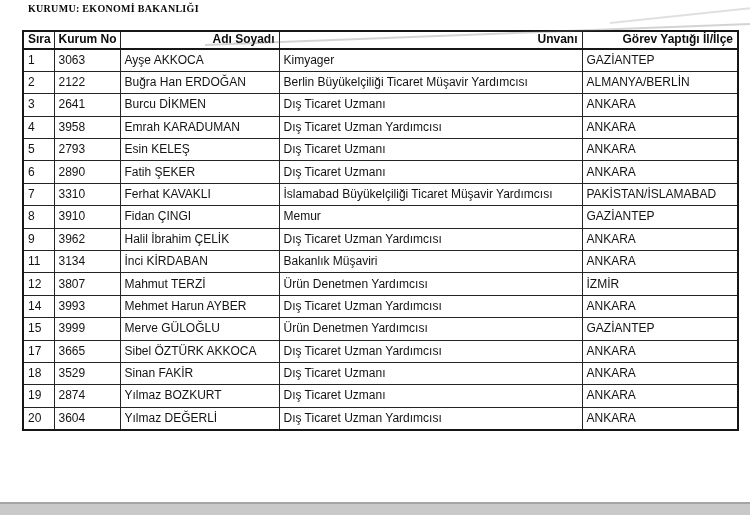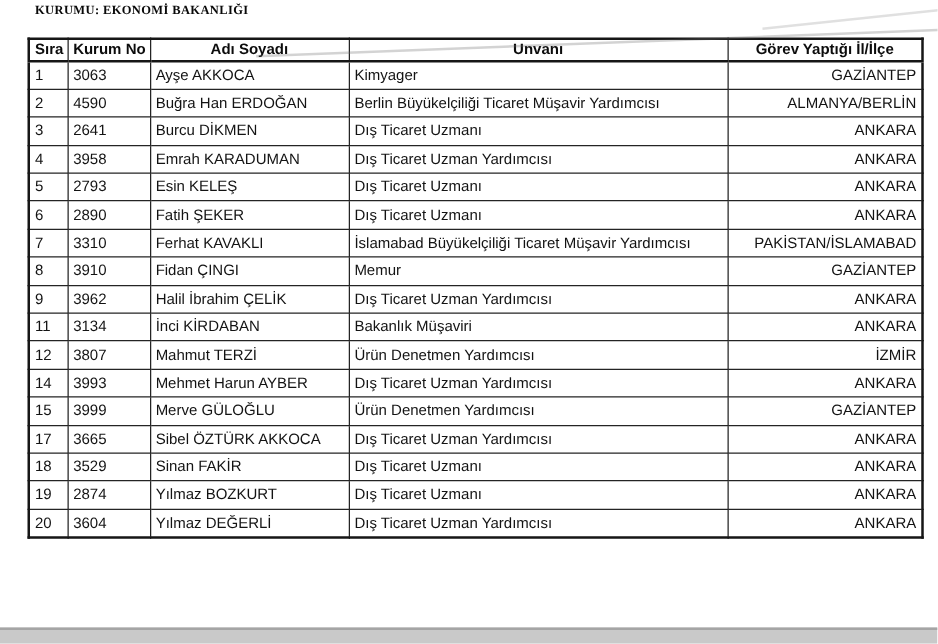--- a/index.html
+++ b/index.html
@@ -44,31 +44,31 @@
     font-size: 12px;
     line-height: 1.1;
     white-space: nowrap;
     overflow: hidden;
     vertical-align: middle;
   }
   table.doc-table thead tr {
     height: 18px;
   }
   table.doc-table thead th {
-    text-align: center;
+    text-align: right;
     font-weight: bold;
     border-bottom: 2px solid #161616;
     font-size: 12px;
     color: #0c0c0c;
   }
   table.doc-table tbody tr {
     height: 22.4px;
   }
   table.doc-table td.col-city {
-    text-align: right;
+    text-align: left;
   }
   table.doc-table td {
     color: #131313;
   }
   
   .scan-line-1 {
     position: absolute;
     left: 205px;
     top: 44px;
     width: 560px;
@@ -127,21 +127,21 @@
     <tbody>
         <tr>
           <td class="col-sira">1</td>
           <td class="col-no">3063</td>
           <td class="col-name">Ayşe AKKOCA</td>
           <td class="col-title">Kimyager</td>
           <td class="col-city">GAZİANTEP</td>
         </tr>
         <tr>
           <td class="col-sira">2</td>
-          <td class="col-no">4590</td>
+          <td class="col-no">2122</td>
           <td class="col-name">Buğra Han ERDOĞAN</td>
           <td class="col-title">Berlin Büyükelçiliği Ticaret Müşavir Yardımcısı</td>
           <td class="col-city">ALMANYA/BERLİN</td>
         </tr>
         <tr>
           <td class="col-sira">3</td>
           <td class="col-no">2641</td>
           <td class="col-name">Burcu DİKMEN</td>
           <td class="col-title">Dış Ticaret Uzmanı</td>
           <td class="col-city">ANKARA</td>

